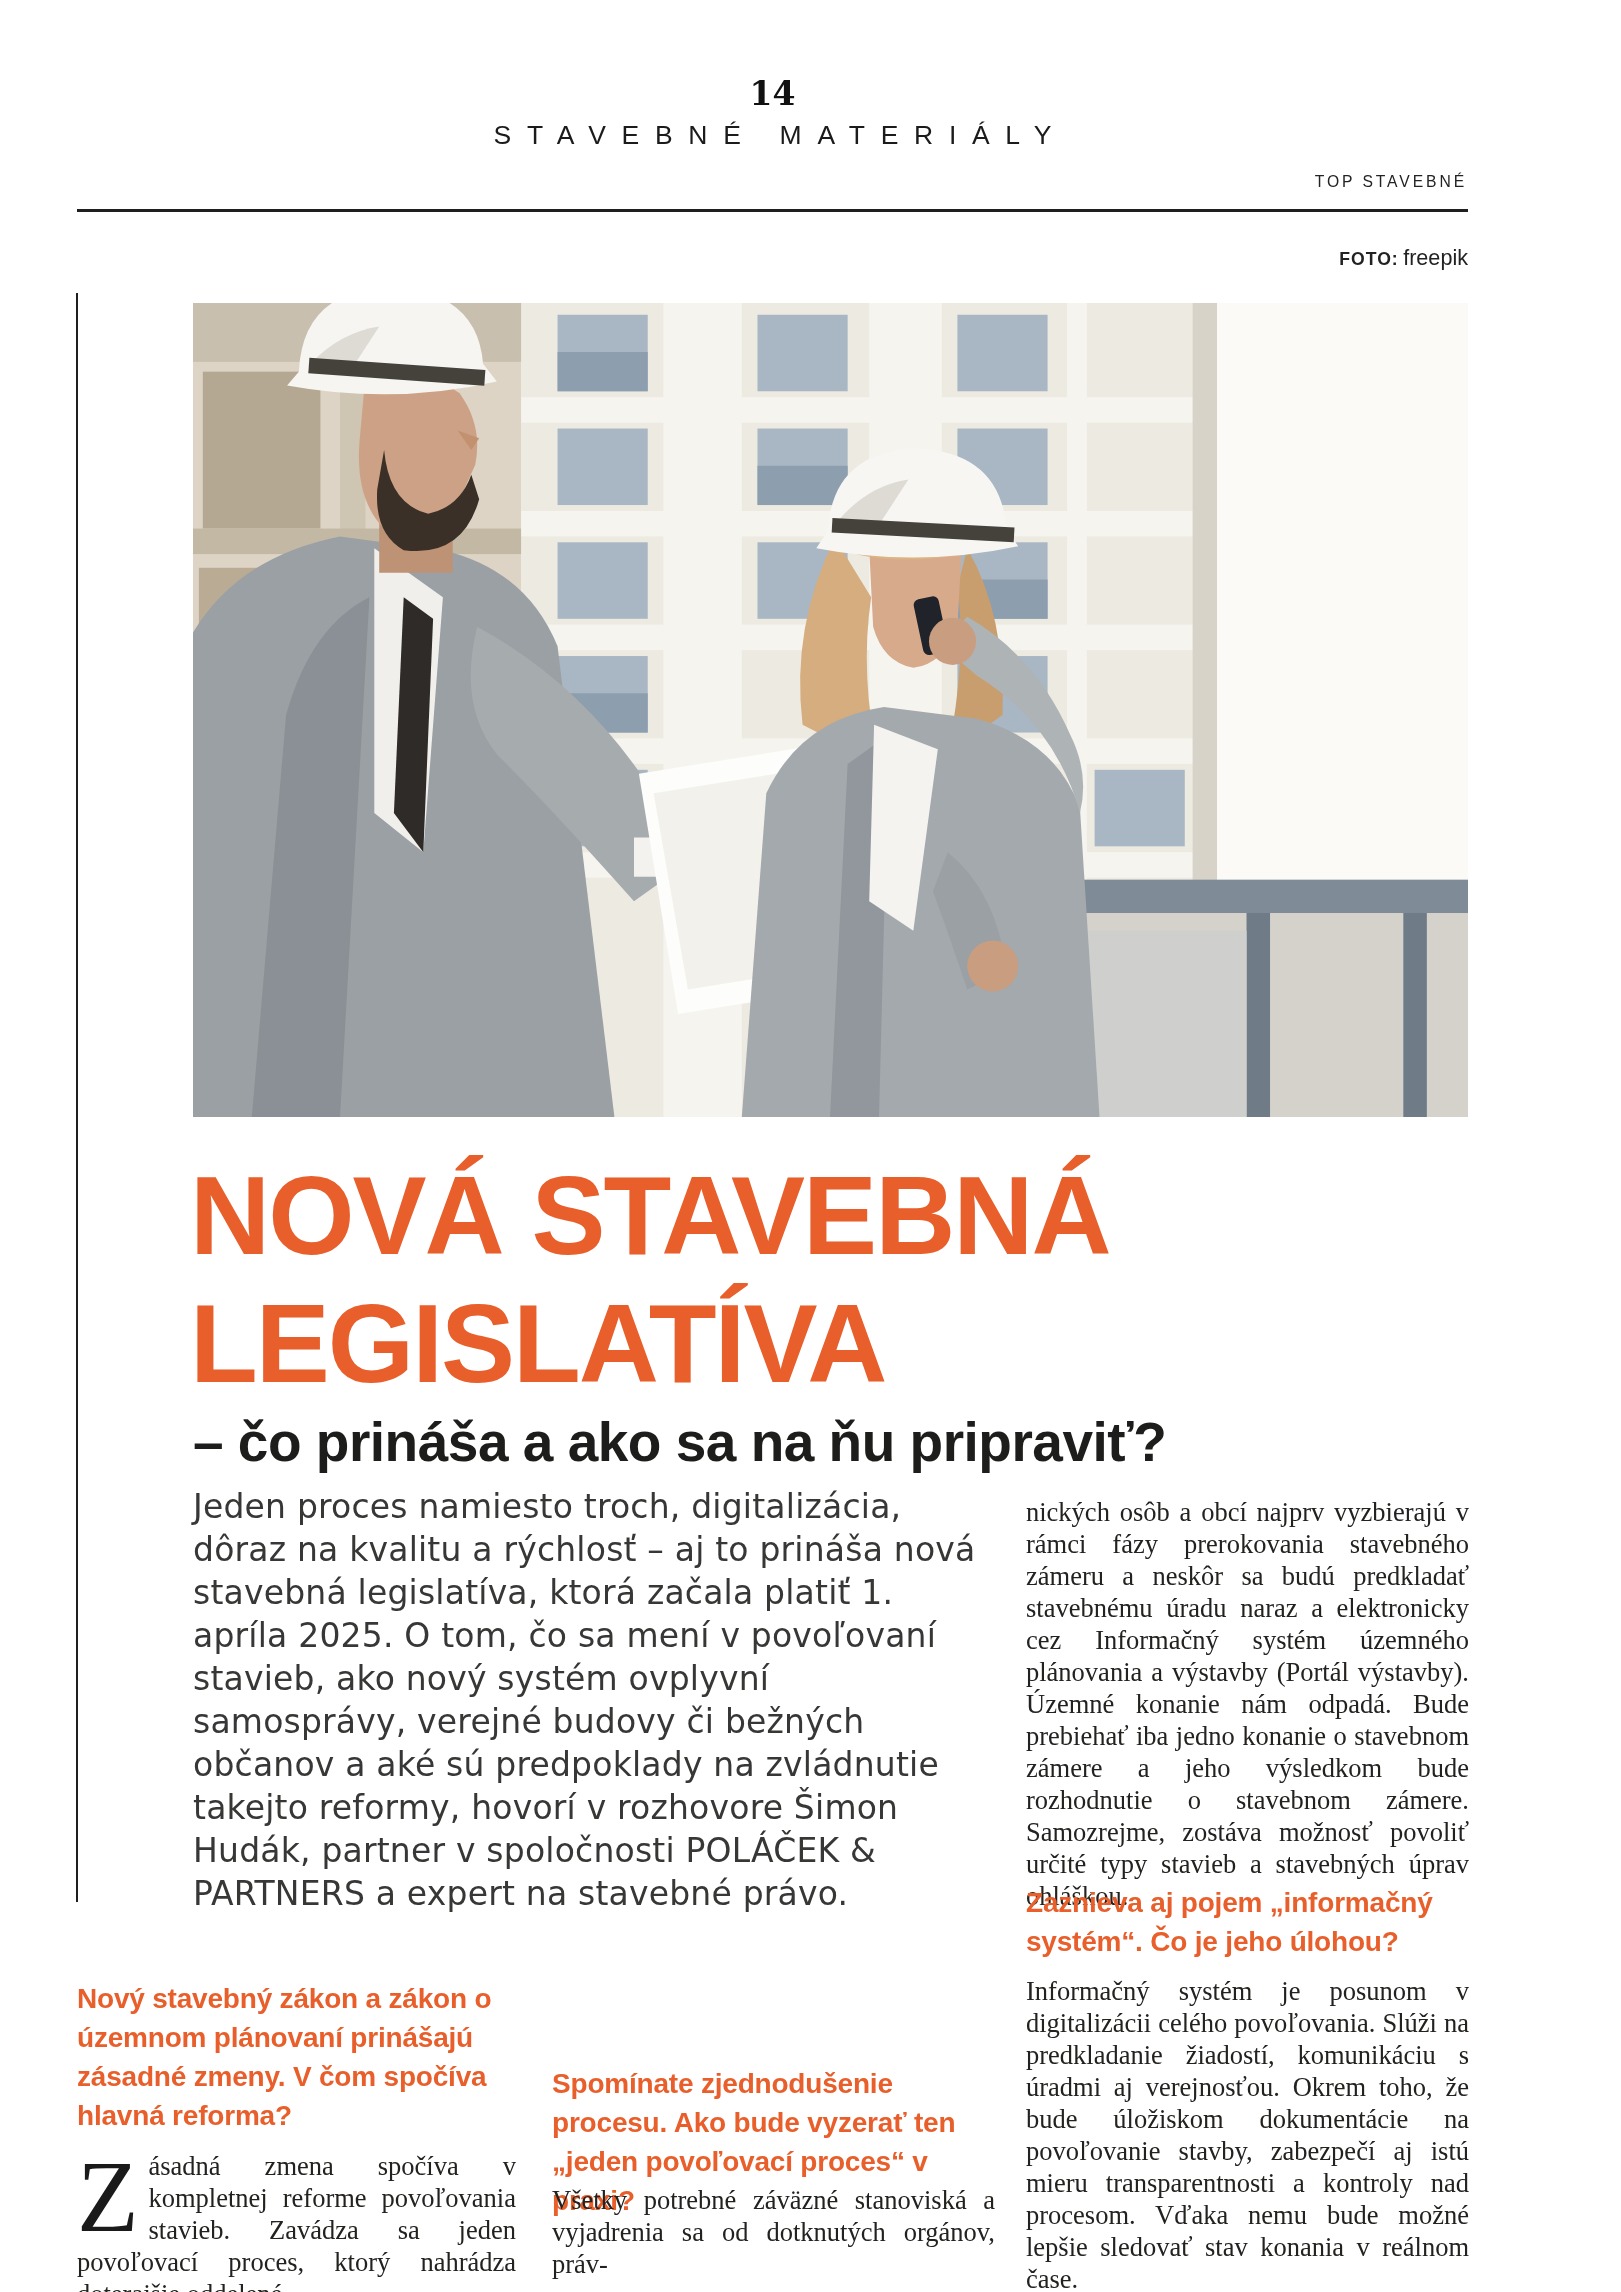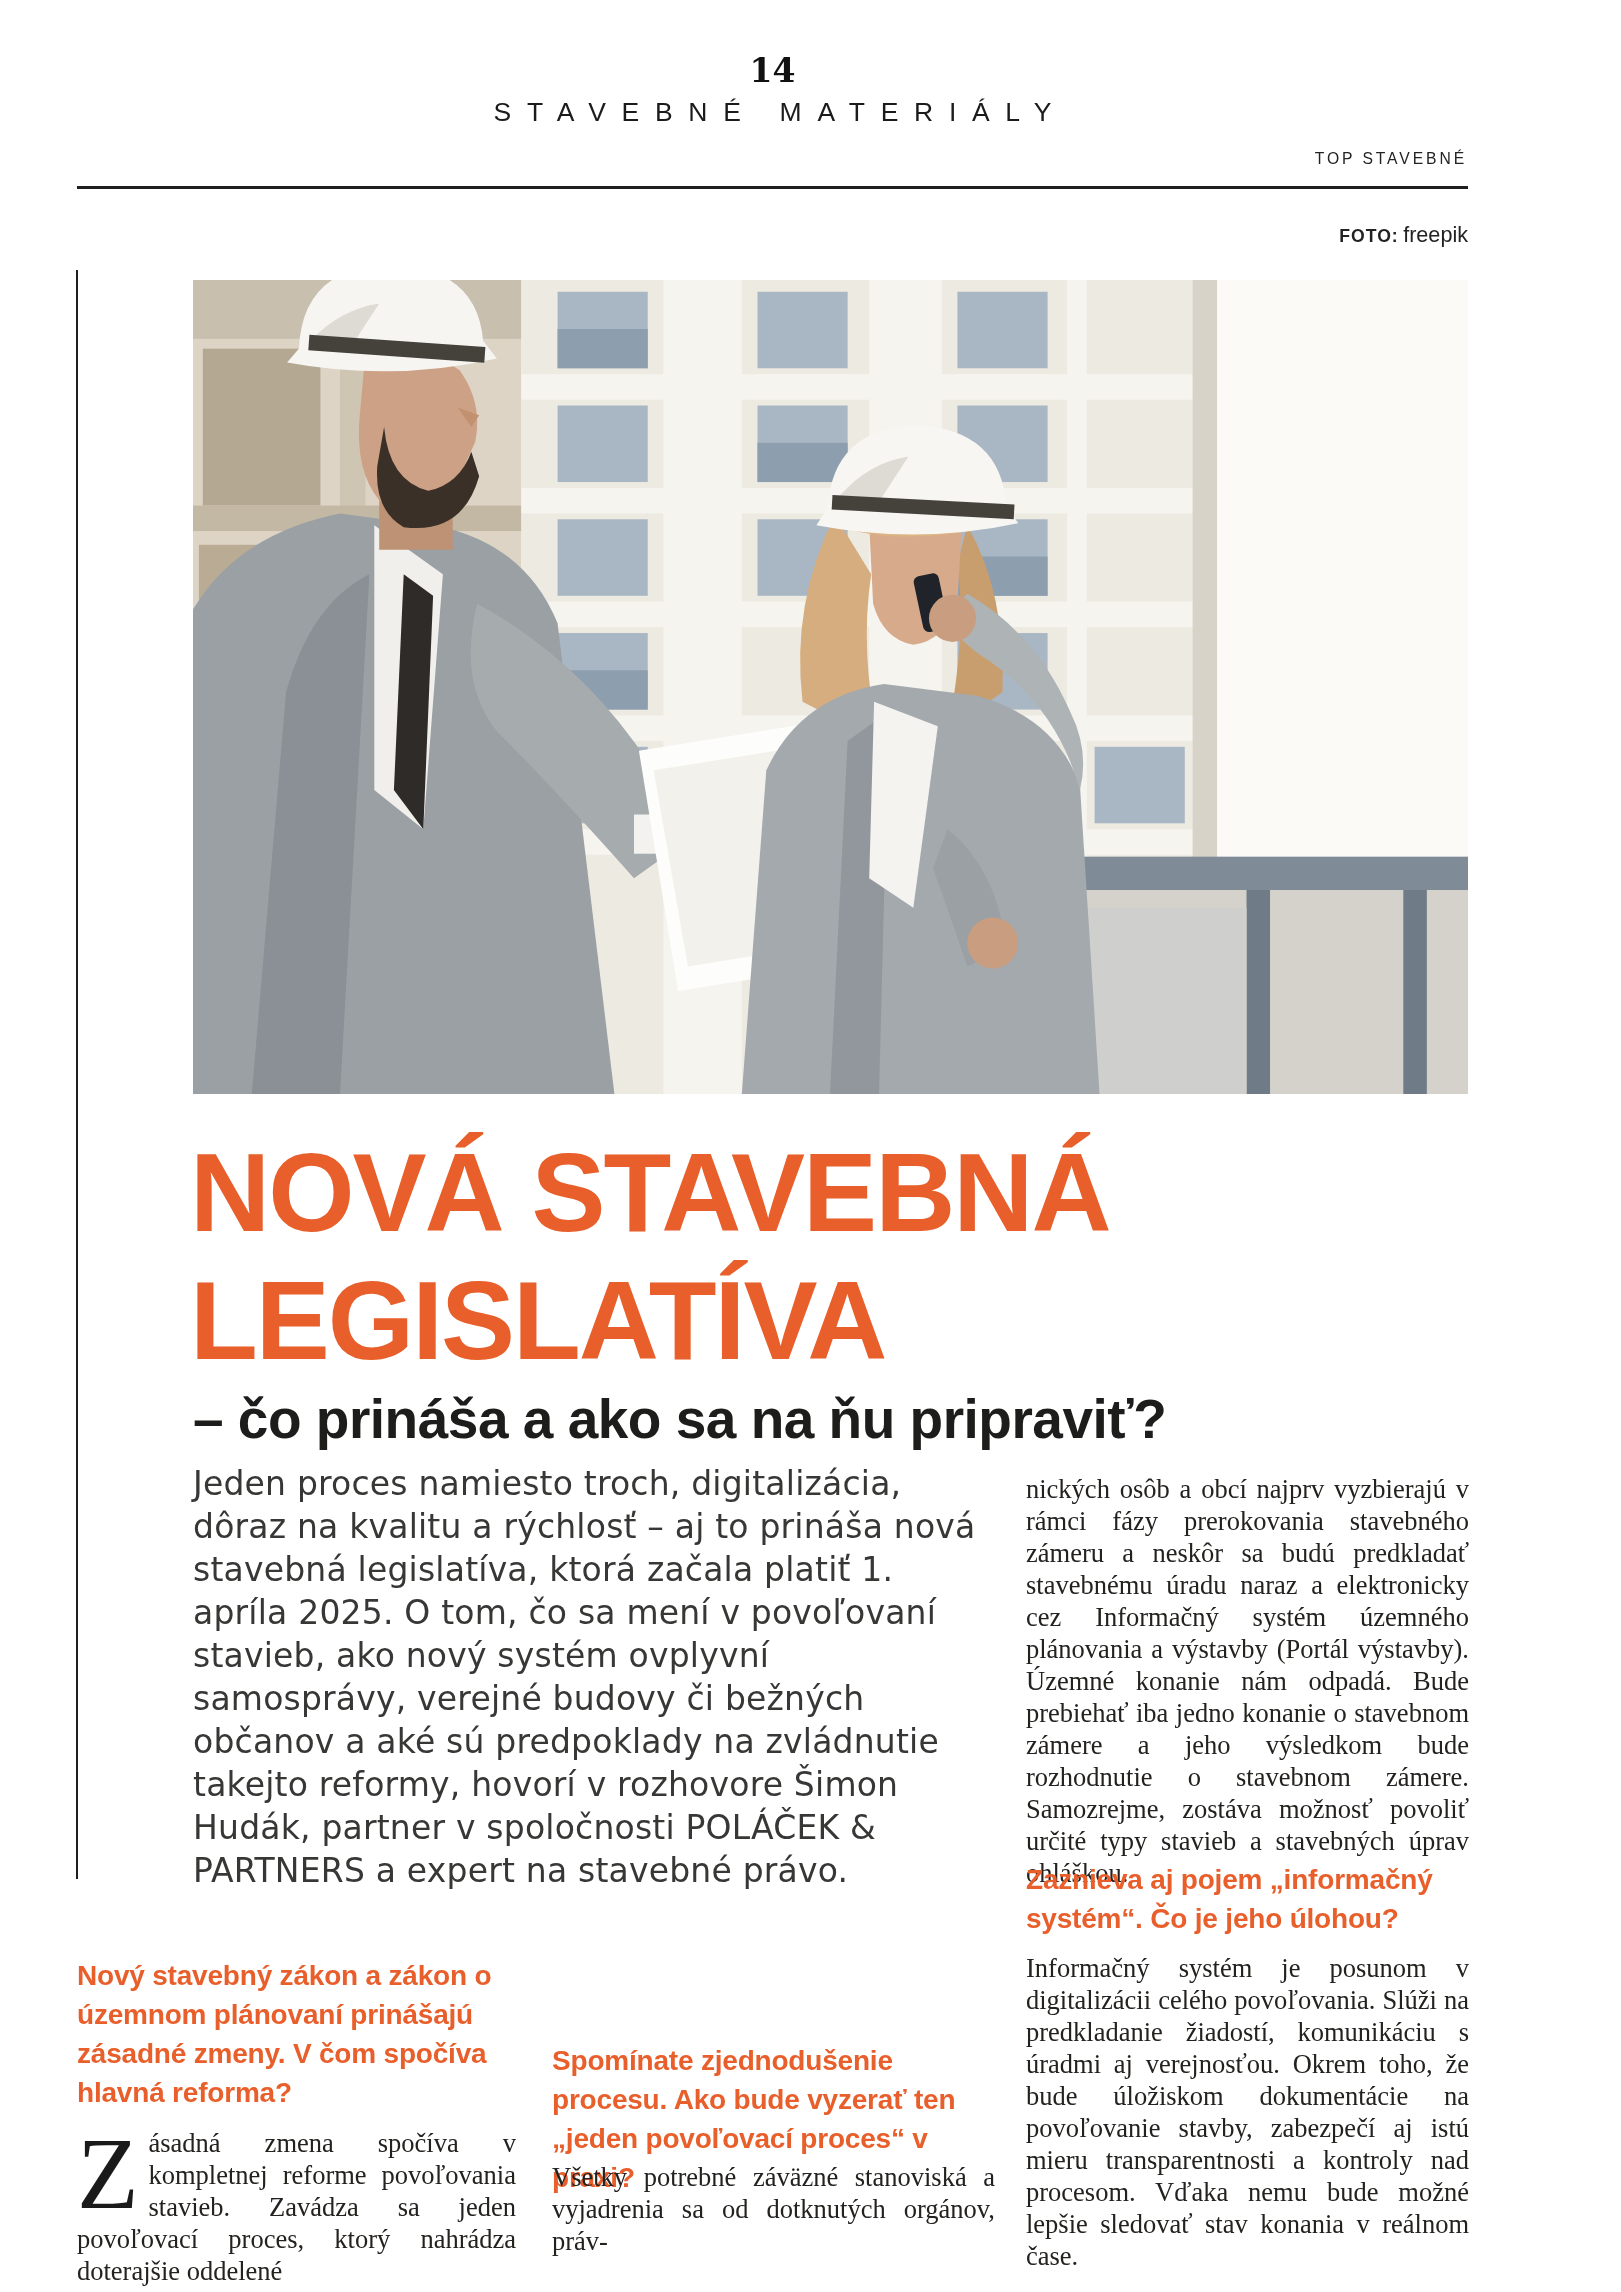--- a/index.html
+++ b/index.html
@@ -4,21 +4,21 @@
 <style>
   html,body{margin:0;padding:0;background:#ffffff;}
   #page{
     position:relative;
     width:1621px;height:2293px;
     background:#ffffff;
     font-family:"Liberation Sans",sans-serif;
     color:#1d1d1b;
     overflow:hidden;
   }
-  .abs{position:absolute;}
+  .abs{position:absolute;margin-top:23px;}
 
   
   .page-number{
     left:77px;top:51px;width:1391px;
     text-align:center;
     font-family:"DejaVu Serif","Liberation Serif",serif;
     font-weight:bold;font-size:33px;color:#111;
   }
   .section-title{
     left:77px;top:97px;width:1391px;

